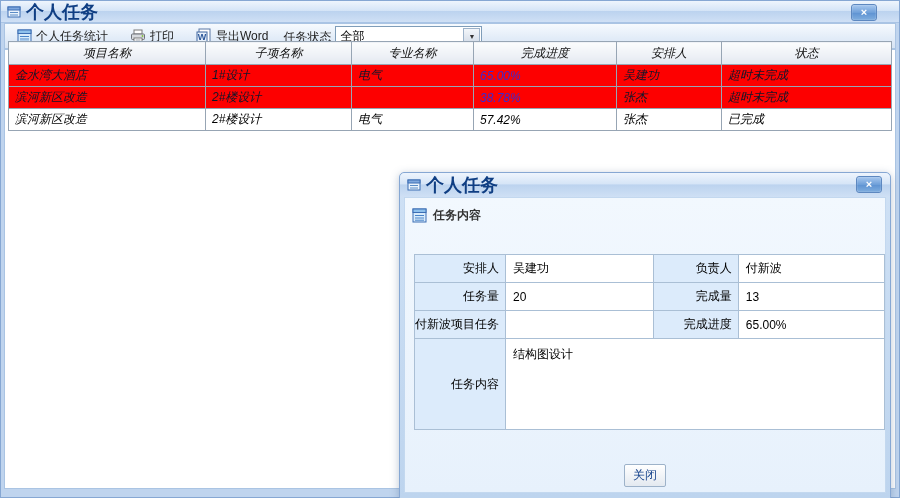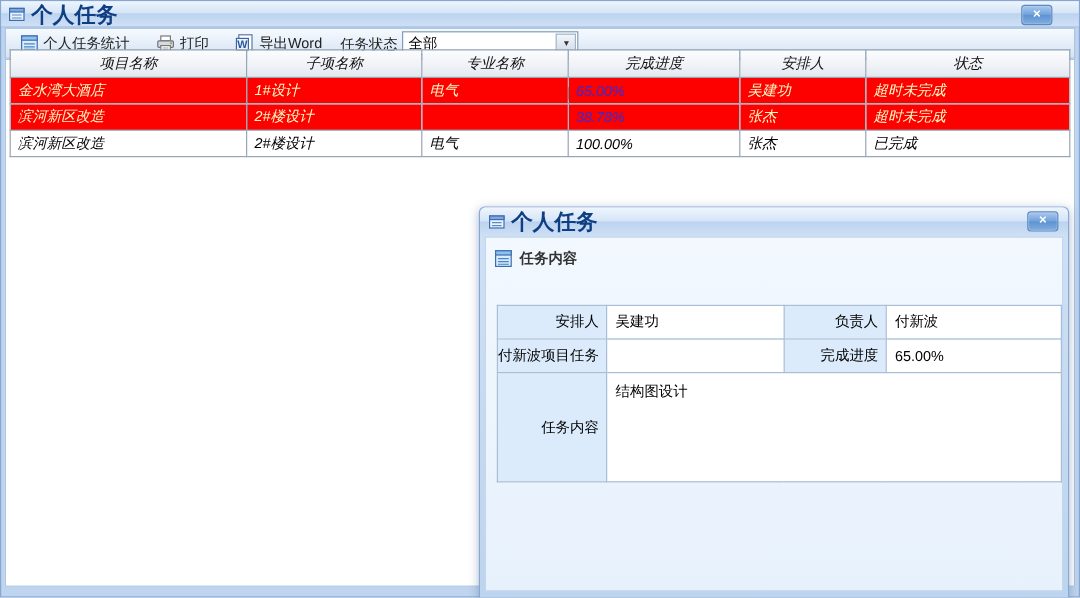--- a/index.html
+++ b/index.html
@@ -50,21 +50,21 @@
   .content { position:absolute; left:3px; right:3px; top:48px; bottom:8px; background:#fff; border:1px solid #aac4e3; }
   .report-title { position:absolute; left:0; right:0; top:18px; text-align:center; font-size:14px; font-weight:bold; color:#000; }
 
   table.grid { position:absolute; left:7px; top:40px; border-collapse:collapse; table-layout:fixed; font-size:12px;font-style:italic; }
   table.grid th, table.grid td { border:1px solid #97a5b4; height:22px; overflow:hidden; white-space:nowrap; }
   table.grid th {
     background:linear-gradient(to bottom,#fbfcfd 0%,#eef1f6 60%,#e2e8f0 100%);
     font-weight:normal; color:#111; text-align:center; height:23px;
   }
   table.grid td { padding-left:6px; text-align:left; color:#000; background:#fff; }
-  tr.overdue td { background:#fd0000; color:#fef9c3; }
+  tr.overdue td { background:#fd0000; color:#0f172a; }
   td.progress { color:#2929d6; }
   tr.overdue td.progress { color:#3b2ad0; }
 
   
   .dialog {
     position:absolute; left:398px; top:171px; width:492px; height:327px;
     background:linear-gradient(to bottom,#cfe1f5,#bdd4ee); border:1px solid #86a7d3;
     border-radius:5px 5px 0 0; z-index:10; box-shadow:0 2px 8px rgba(60,90,130,.35);
   }
   .dlg-titlebar {
@@ -201,21 +201,21 @@
         <td>2#楼设计</td>
         <td></td>
         <td class="progress">38.78%</td>
         <td>张杰</td>
         <td>超时未完成</td>
       </tr>
       <tr>
         <td>滨河新区改造</td>
         <td>2#楼设计</td>
         <td>电气</td>
-        <td class="progress">100.00%</td>
+        <td class="progress">57.42%</td>
         <td>张杰</td>
         <td>已完成</td>
       </tr>
     </tbody>
   </table>
 
   <div class="dialog">
     <div class="dlg-titlebar">
       <span class="icon">
         <svg width="14" height="14" viewBox="0 0 14 14">
@@ -250,28 +250,37 @@
             <col style="width:150px">
           </colgroup>
         <tbody>
             <tr>
           <th>安排人</th>
           <td>吴建功</td>
           <th>负责人</th>
           <td>付新波</td>
         </tr>
         <tr>
+          <th>任务量</th>
+          <td>20</td>
+          <th>完成量</th>
+          <td>13</td>
+        </tr>
+        <tr>
           <th>付新波项目任务</th>
           <td></td>
           <th>完成进度</th>
           <td>65.00%</td>
         </tr>
         <tr class="tall-row">
           <th>任务内容</th>
           <td colspan="3">结构图设计</td>
         </tr>
       </tbody>
         </table>
 
+      <div class="btn-row">
+        <button class="dlg-button">关闭</button>
+      </div>
     </div>
   </div>
 
 </div>
 
 </body></html>

